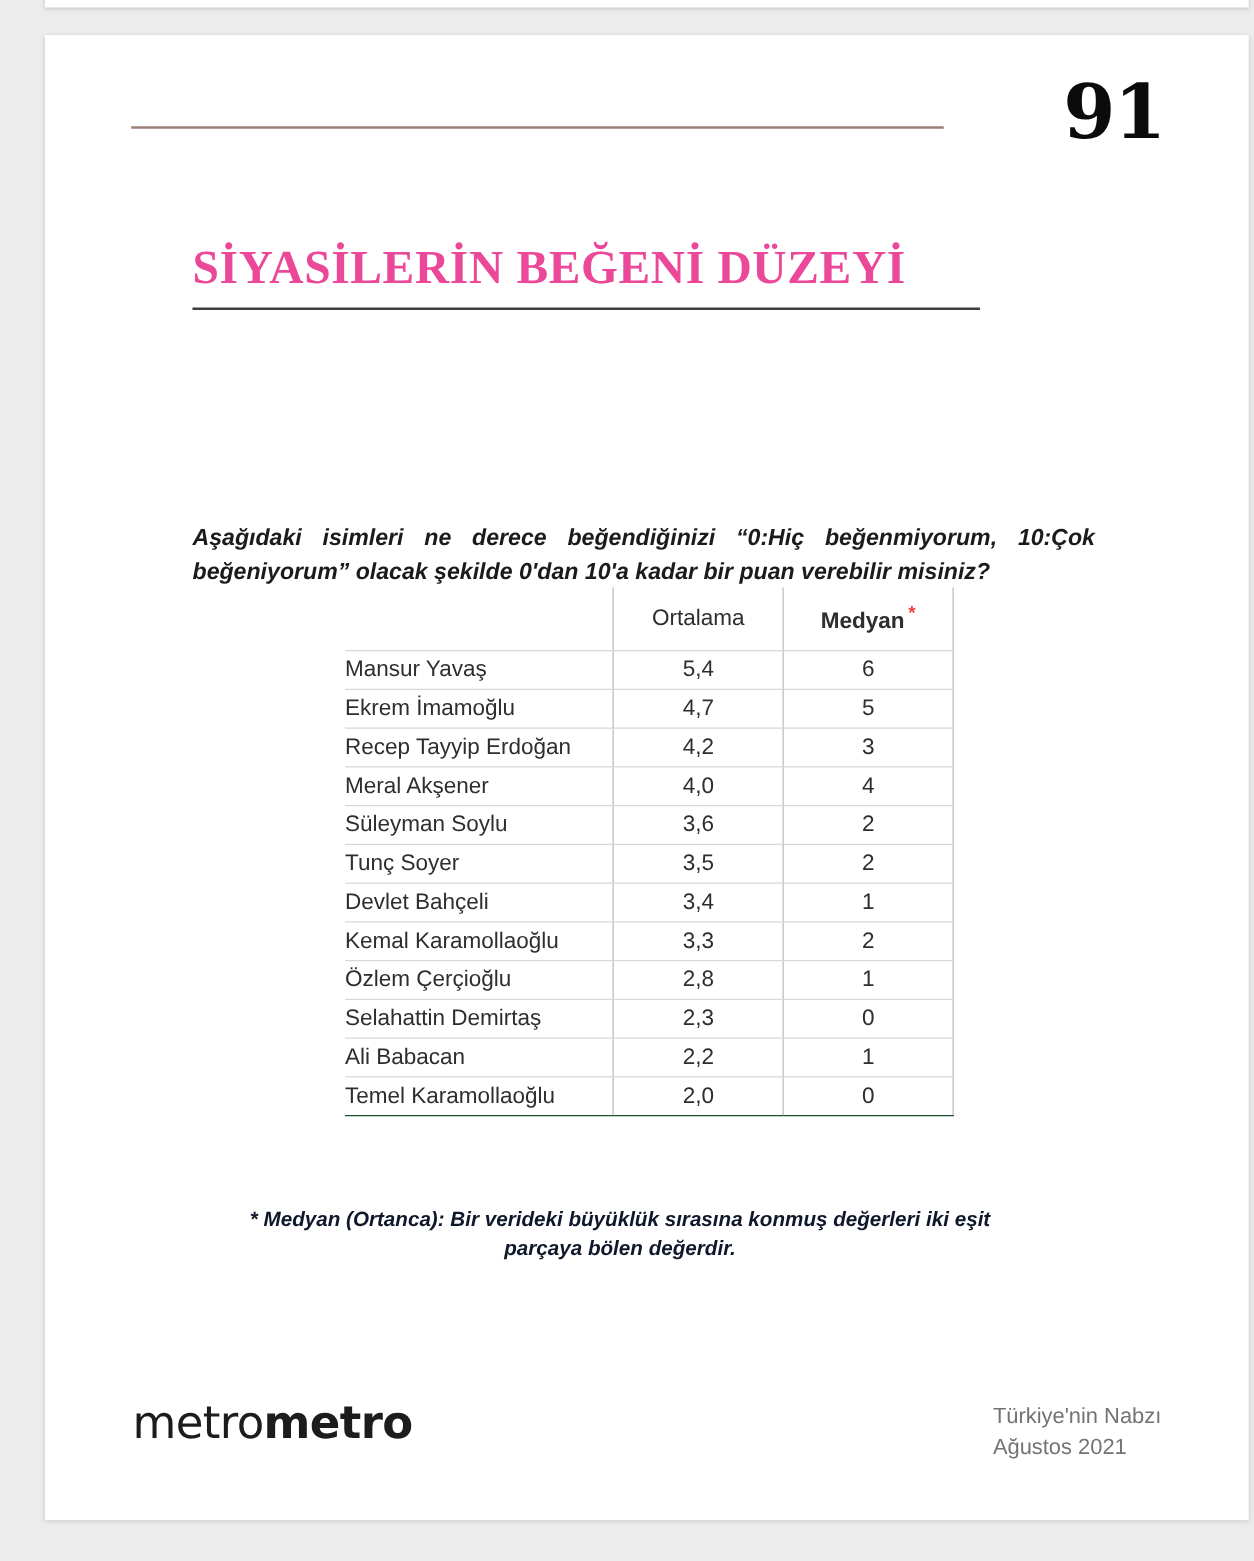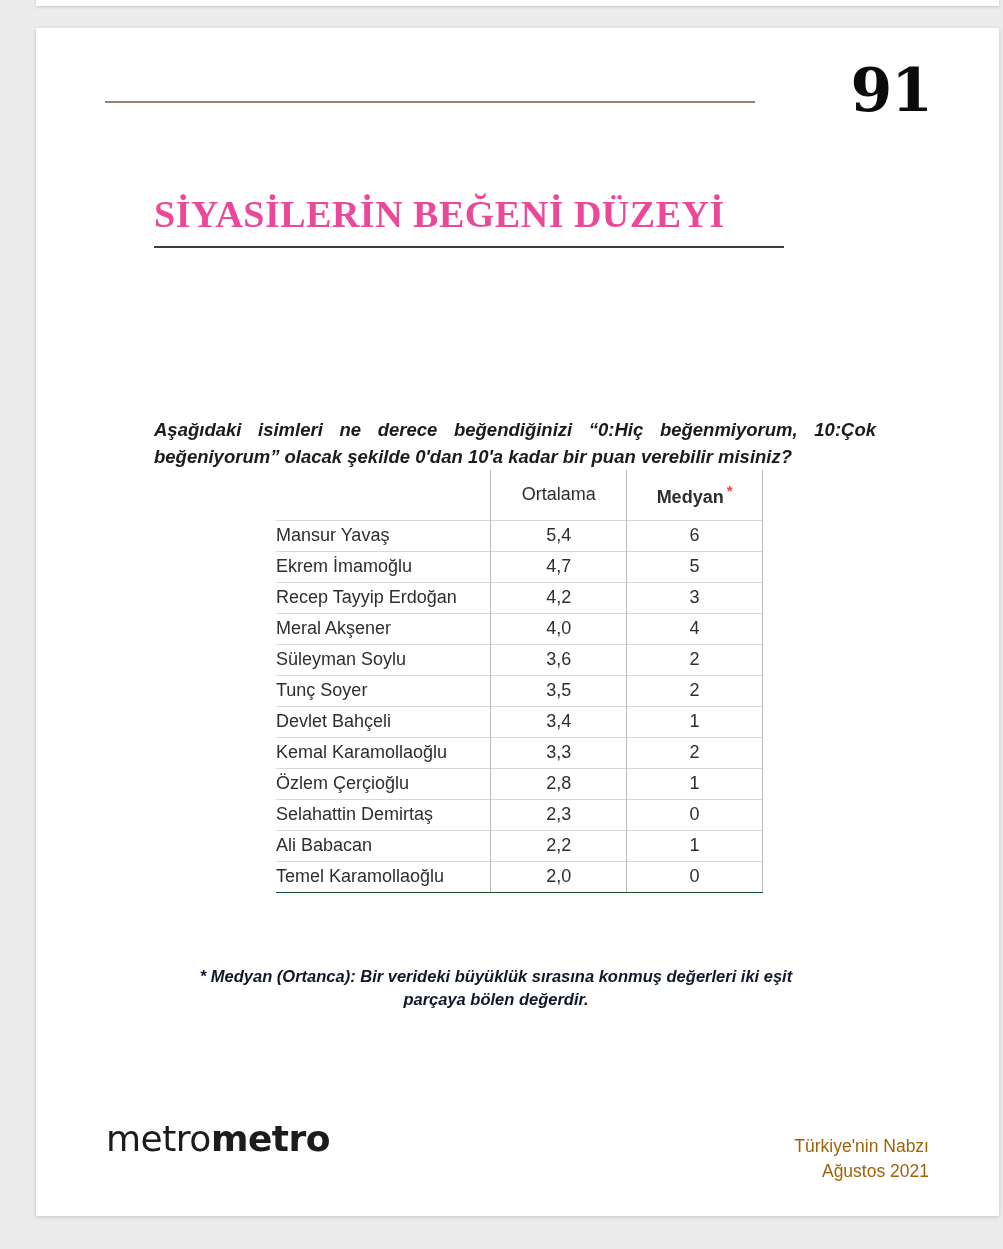--- a/index.html
+++ b/index.html
@@ -163,25 +163,25 @@
     left: 70px; top: 8px;
     font-size: 36px;
     color: #1c1c1c;
     letter-spacing: -0.5px;
     font-family: "DejaVu Sans", sans-serif;
   }
   .logo .lo-light { font-weight: 400; }
   .logo .lo-bold  { font-weight: 700; }
   .footer-meta {
     position: absolute;
-    right: 70px; top: 24px;
-    text-align: right;
+    right: 70px; top: 10px;
+    text-align: left;
     font-size: 17.5px;
     line-height: 1.42;
-    color: #a16207;
+    color: #737373;
   }
 </style>
 </head>
 <body>
 
 <div id="viewport">
 
   <div class="page-above"></div>
 
   <div class="page">

